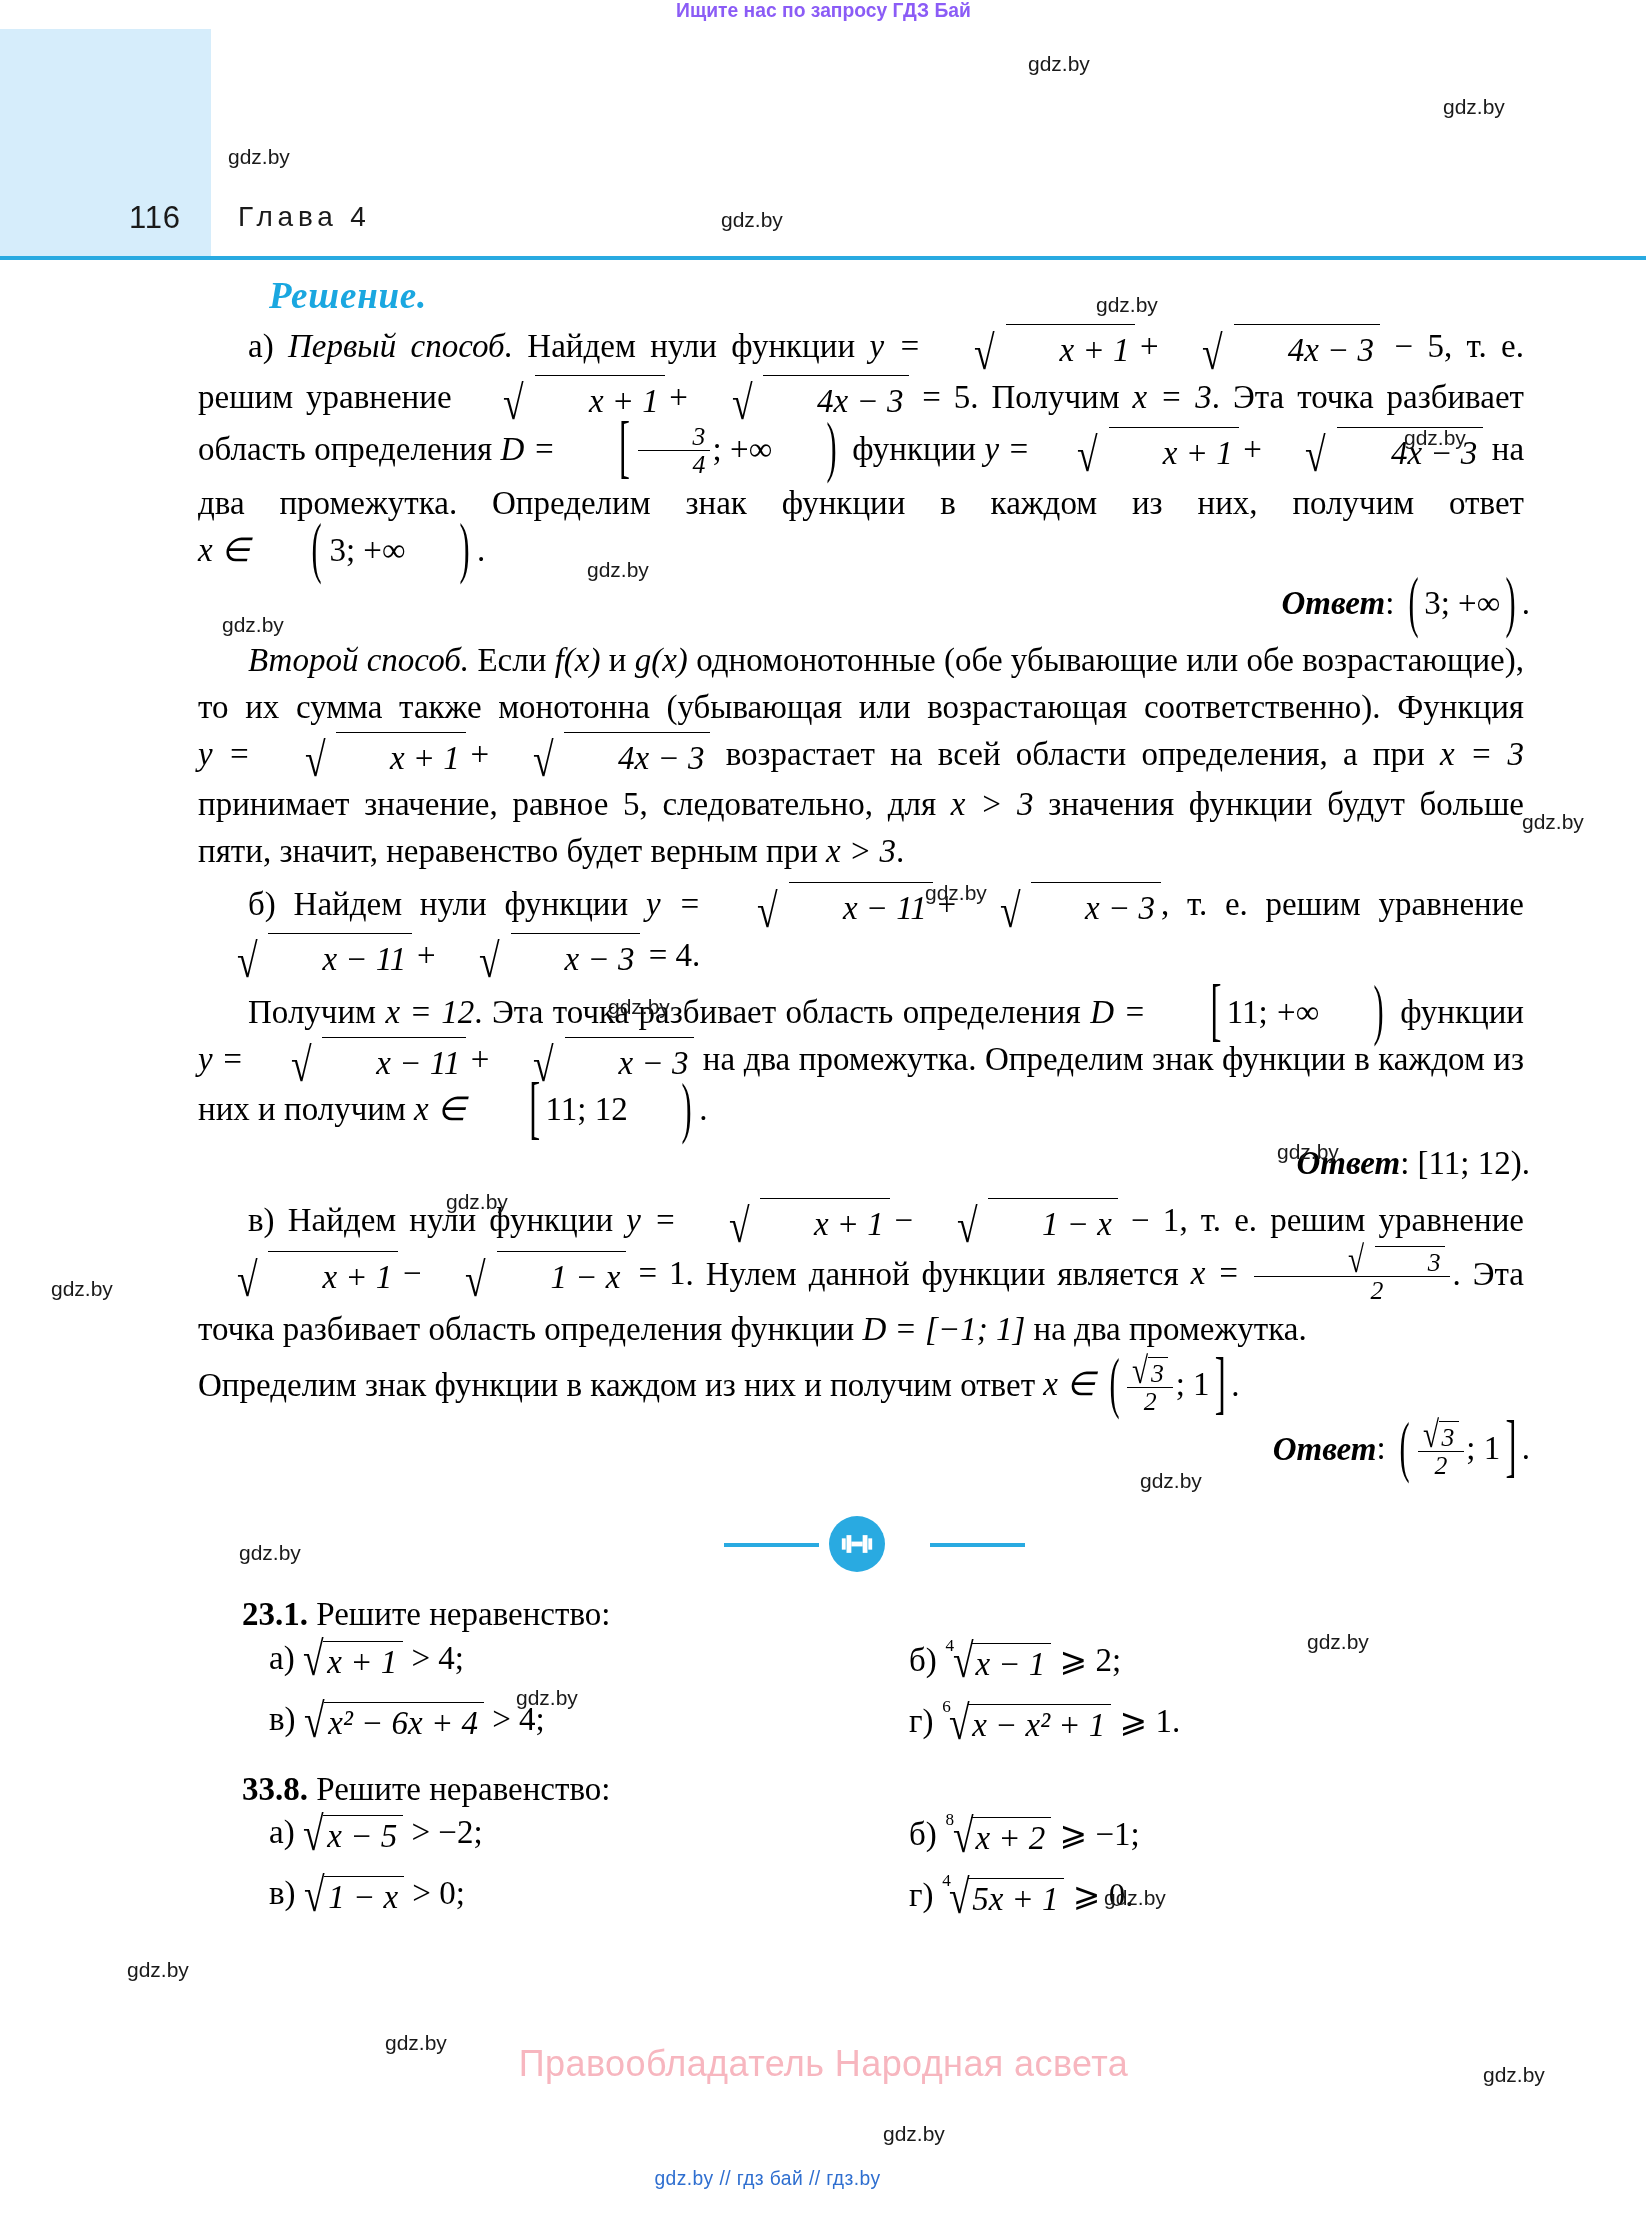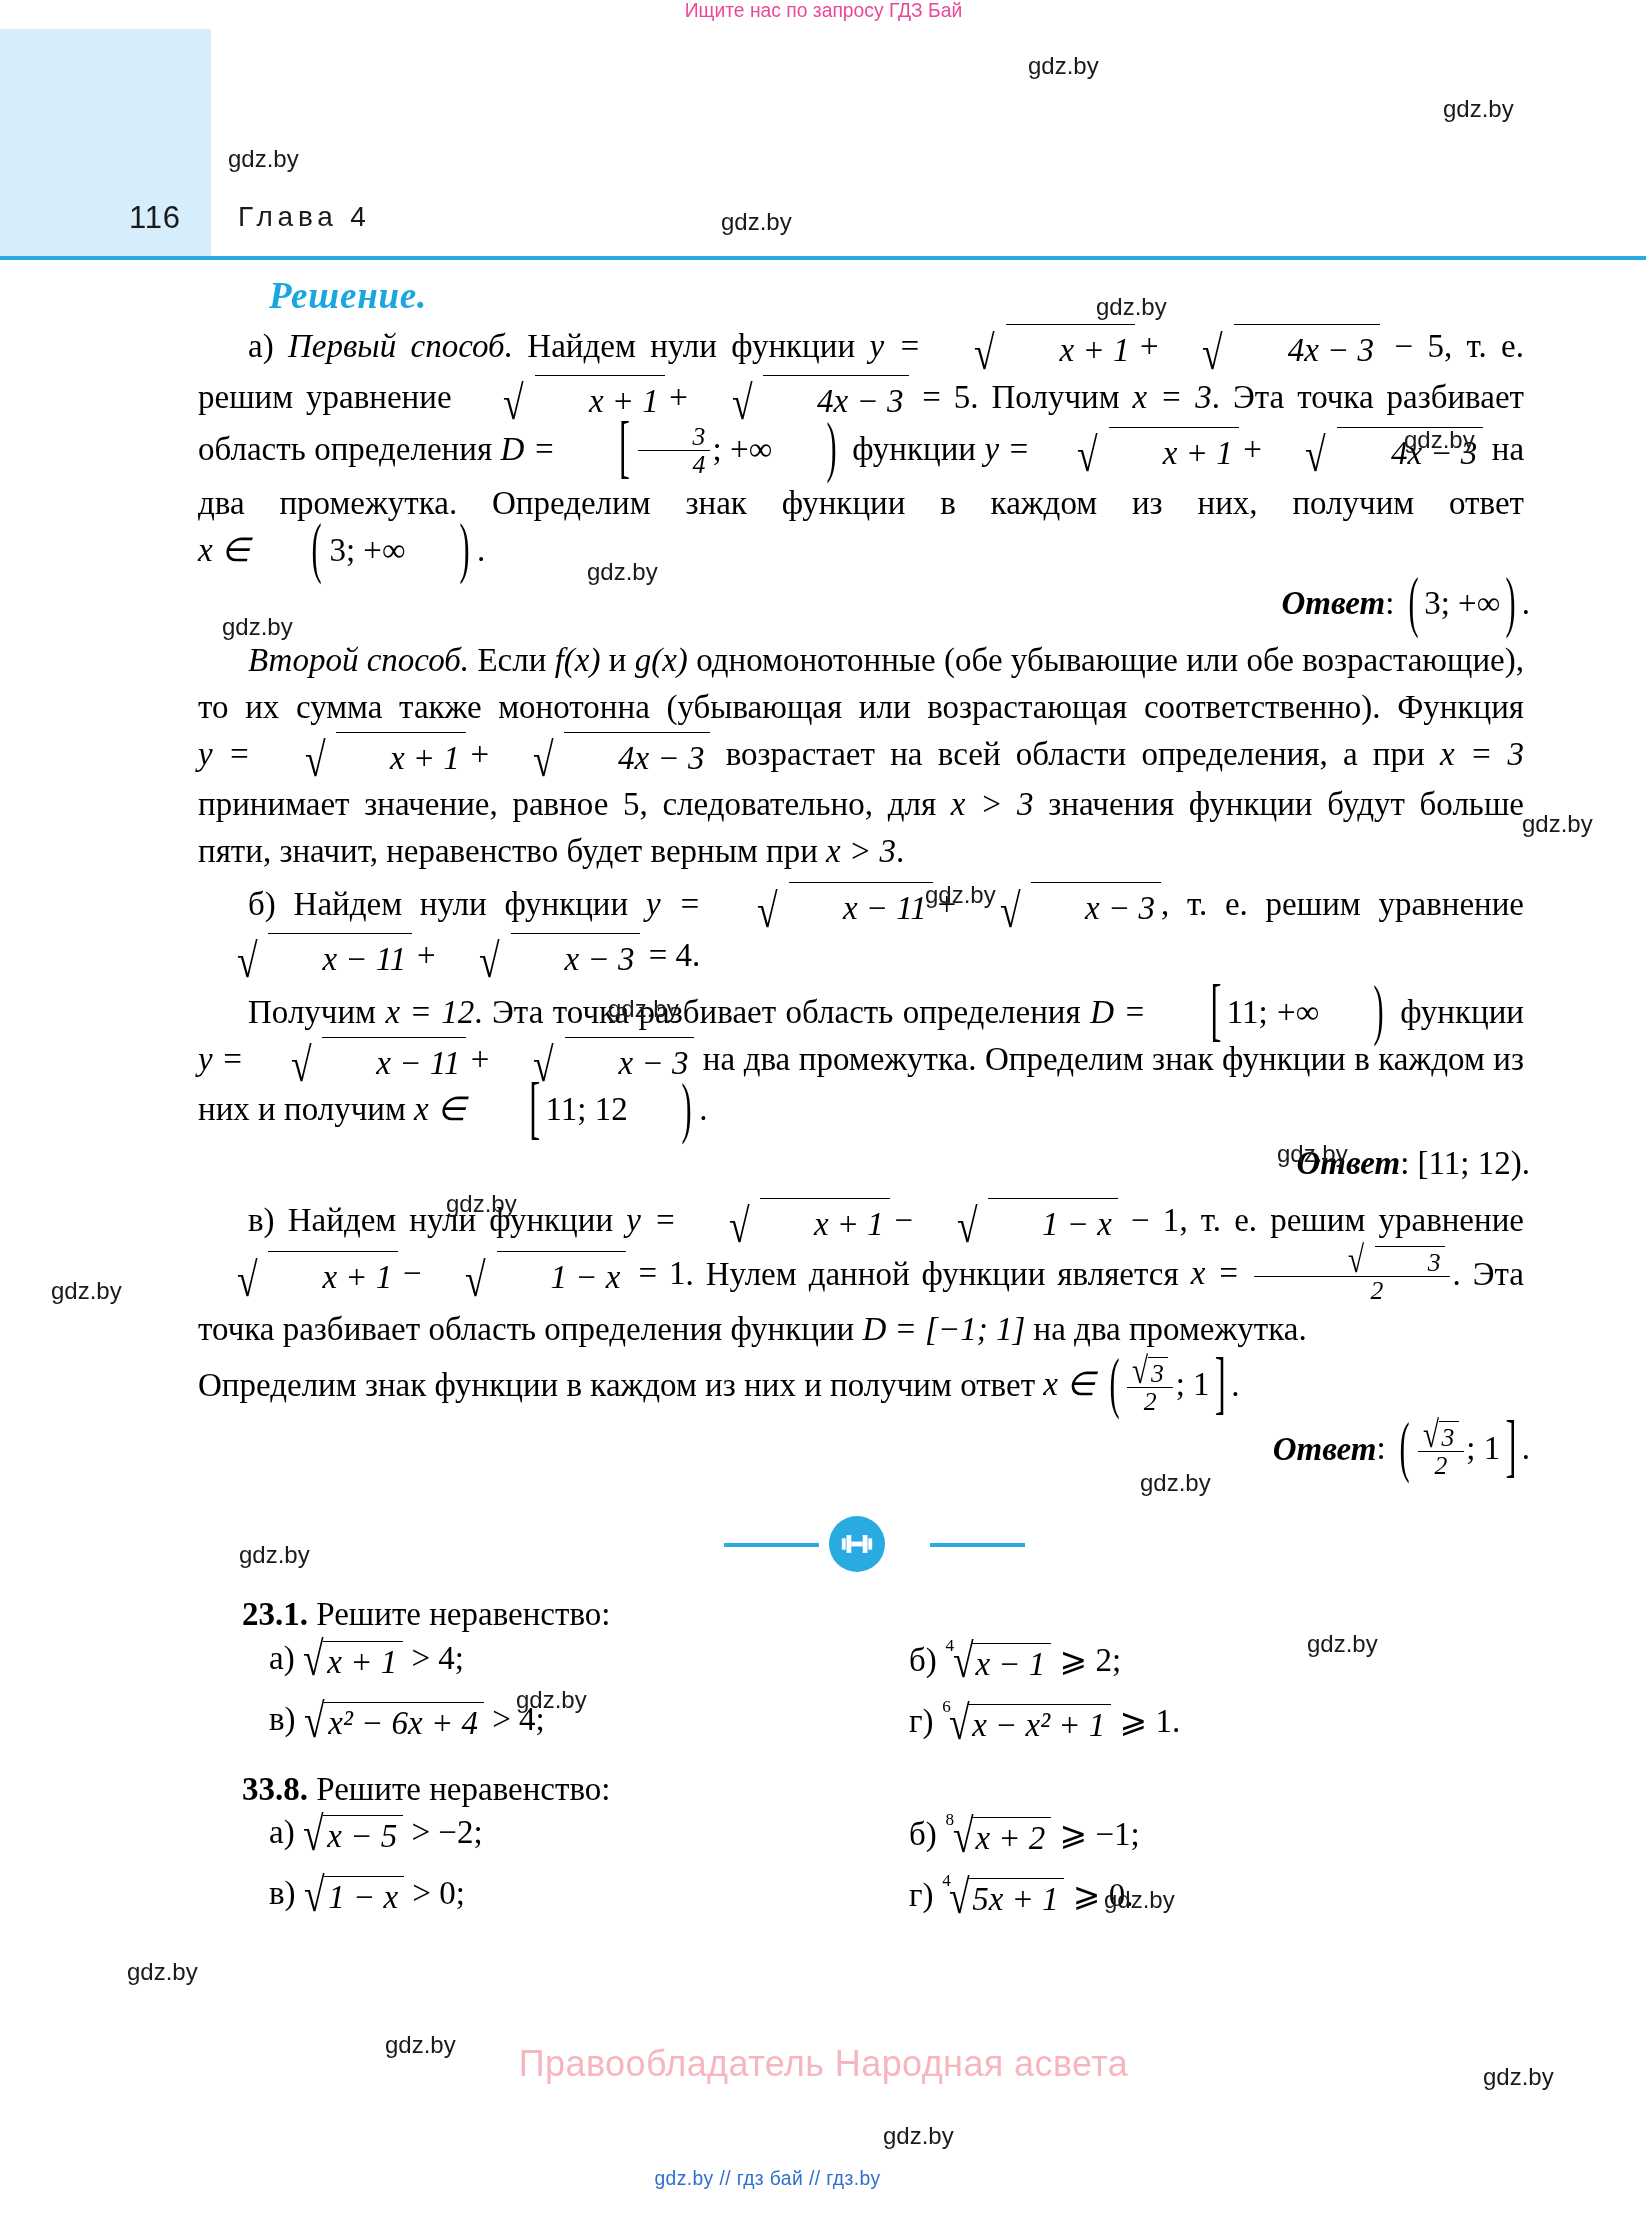--- a/index.html
+++ b/index.html
@@ -18,22 +18,22 @@
 
   
   .top-banner {
     position: absolute;
     top: 0px;
     left: 0;
     width: 1647px;
     text-align: center;
     font-family: "Liberation Sans", sans-serif;
     font-size: 19.3px;
-    font-weight: 400;
-    color: #ec4899;
+    font-weight: 700;
+    color: #8b5cf6;
     letter-spacing: 0px;
   }
 
   
   .header-tint {
     position: absolute;
     left: 0;
     top: 29px;
     width: 211px;
     height: 228px;
@@ -238,21 +238,21 @@
     font-family: "Liberation Sans", sans-serif;
     font-size: 19.3px;
     color: #2f6fd0;
     letter-spacing: 0.4px;
   }
 
   
   .wm {
     position: absolute;
     font-family: "Liberation Sans", sans-serif;
-    font-size: 24px;
+    font-size: 21px;
     color: #1a1a1a;
     white-space: nowrap;
   }
 </style>
 </head>
 <body>
 
 <div class="top-banner">
   <span>Ищите нас по запросу ГДЗ Бай</span>
 </div>

